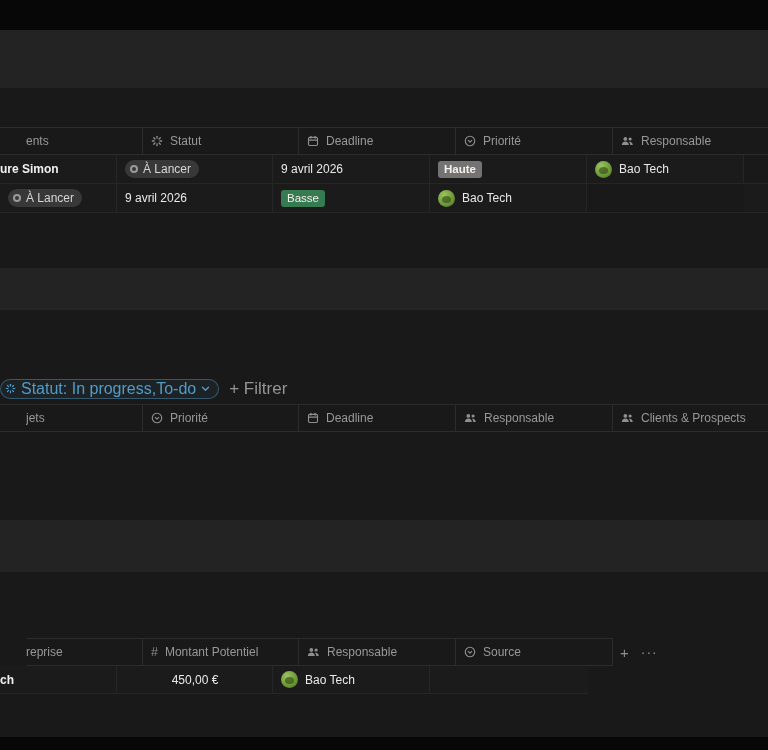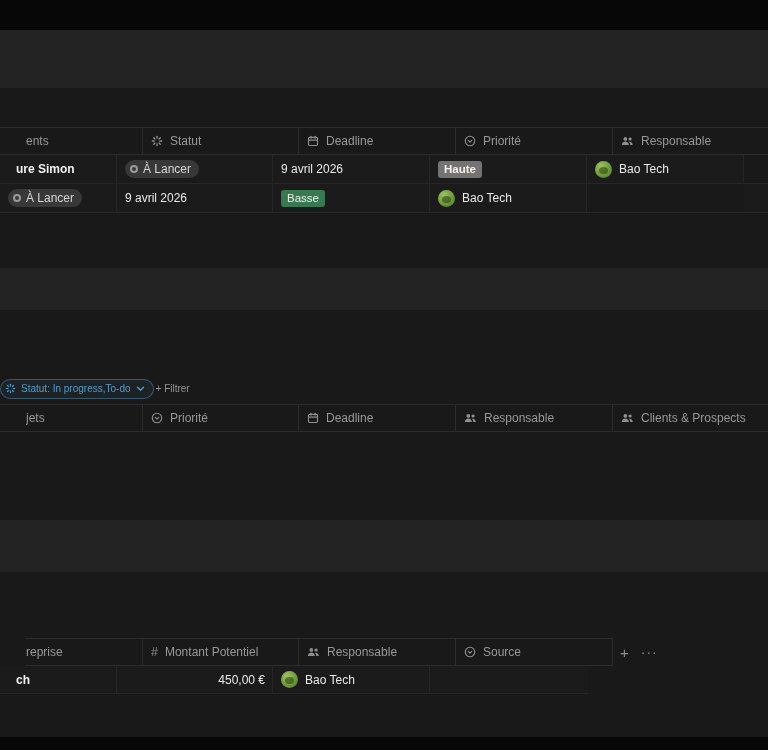--- a/index.html
+++ b/index.html
@@ -28,23 +28,23 @@
         font-size:12px; border-right:1px solid #2c2c2c; overflow:hidden; white-space:nowrap; cursor:default; }
   .th.first { padding-left:0; }
   .th.bordered { border-top:1px solid #2c2c2c; border-bottom:1px solid #2c2c2c; }
   .th.extras { border-right:none; gap:12px; padding-left:7px; }
   .add-col { justify-content:center; border-right:none; color:#8f8f8f; font-size:15px; padding:0; }
 
   .trow { height:29px; border-bottom:1px solid #262626; background:#1b1b1b; }
   .t3 .trow { height:28px; width:588px; }
   .td { display:flex; align-items:center; padding:0 8px; border-right:1px solid #262626;
         overflow:hidden; white-space:nowrap; }
-  .td.first { padding-left:16px; }
+  .td.first { padding-left:0; }
   .td.endcap { border-right:none; background:#191919; }
-  .td.num { justify-content:flex-end; padding-right:7px; }
+  .td.num { justify-content:center; padding-right:7px; }
 
   .name { font-size:12px; font-weight:600; color:#f0f0f0; }
   .cellval { font-size:12px; color:#e9e9e9; }
 
   .hicon { display:inline-flex; color:#8f8f8f; flex:0 0 auto; align-items:center; }
   .hash { font-size:12.5px; font-weight:400; }
 
   .status-pill { display:inline-flex; align-items:center; gap:5px; height:18px;
         padding:0 8px 0 5px; background:#383838; border-radius:10px;
         font-size:12px; color:#d6d6d6; }
@@ -56,23 +56,23 @@
   .avatar { width:17px; height:17px; border-radius:50%; margin-right:7px; flex:0 0 auto;
         background:radial-gradient(circle at 35% 30%, #9cc45e, #628f2e 70%, #4c7322);
         position:relative; }
   .avatar::after { content:""; position:absolute; left:4px; top:6px; width:9px; height:7px;
         border-radius:50% 50% 45% 45%; background:rgba(40,60,15,.55); }
 
   .filter-row { position:absolute; left:0; top:378px; width:768px; height:21px;
         display:flex; align-items:center; }
   .filter-chip { display:inline-flex; align-items:center; gap:5px; height:20px;
         padding:0 8px 0 4px; border:1px solid rgba(82,156,202,.45); border-radius:11px;
-        color:#529cca; font-size:10px; background:rgba(82,156,202,.07); cursor:pointer;justify-content:flex-end; }
+        color:#529cca; font-size:16px; background:rgba(82,156,202,.07); cursor:pointer;justify-content:flex-end; }
   .chip-chevron { display:inline-flex; color:#529cca; }
-  .add-filter { margin-left:2px; color:#959595; font-size:10px; cursor:pointer; }
+  .add-filter { margin-left:10px; color:#959595; font-size:17px; cursor:pointer; }
 
   .more-btn { color:#8f8f8f; font-size:14px; letter-spacing:1px; cursor:pointer; }
   .plus-btn { color:#8f8f8f; font-size:15px; cursor:pointer; }
 </style>
 </head>
 <body>
 
 <div class="abs top-bar"></div>
 <div class="abs band1"></div>
 <div class="abs band2"></div>

